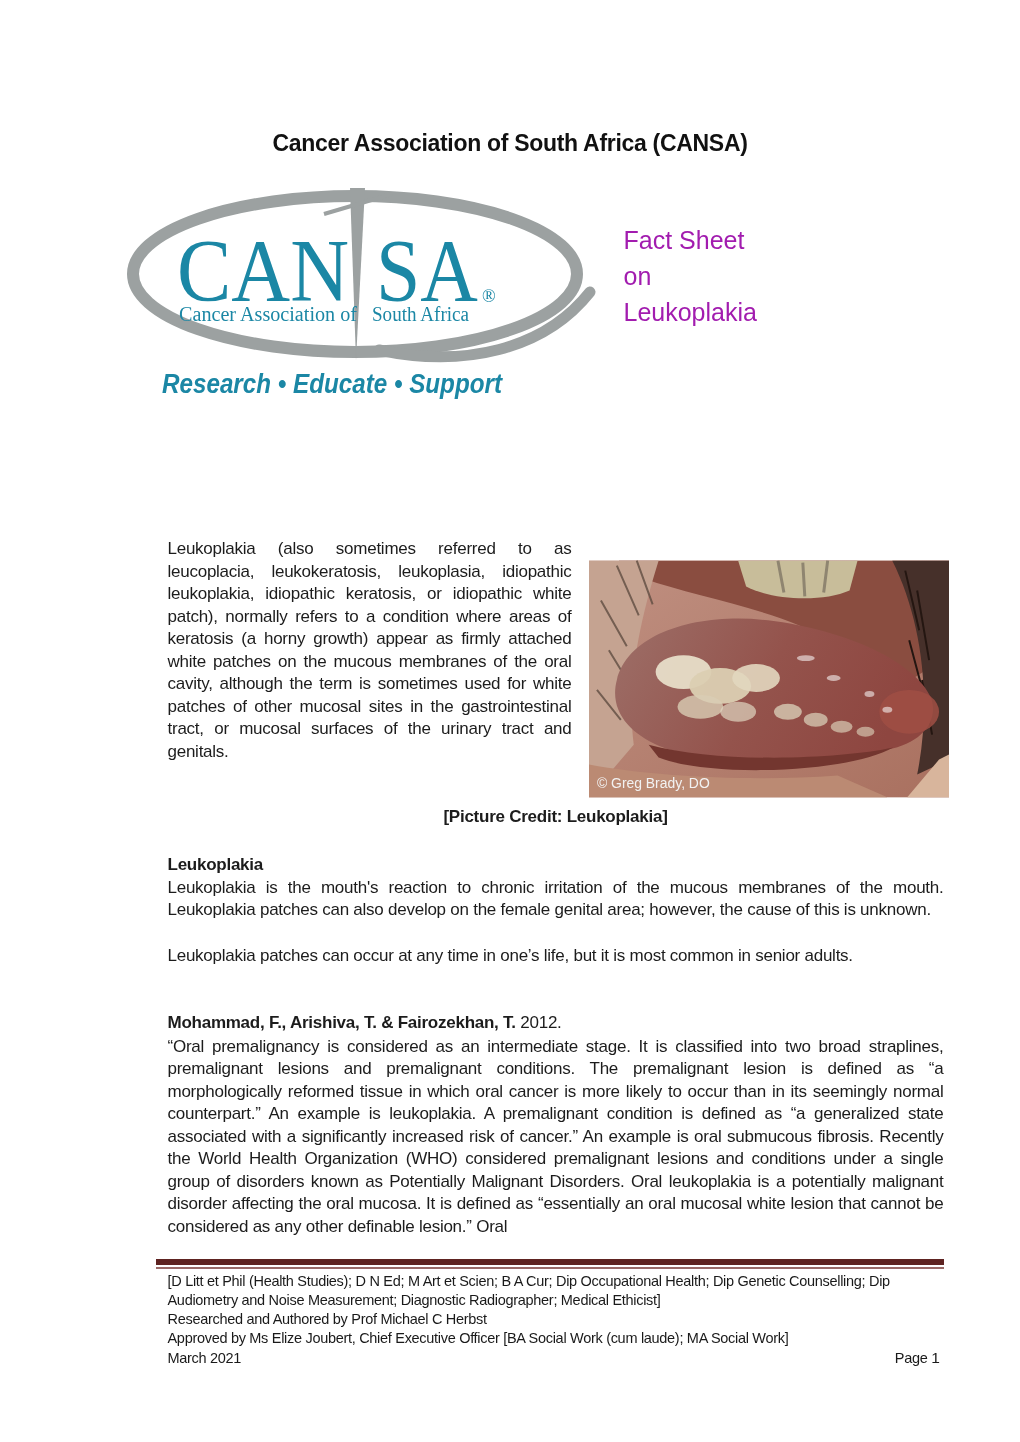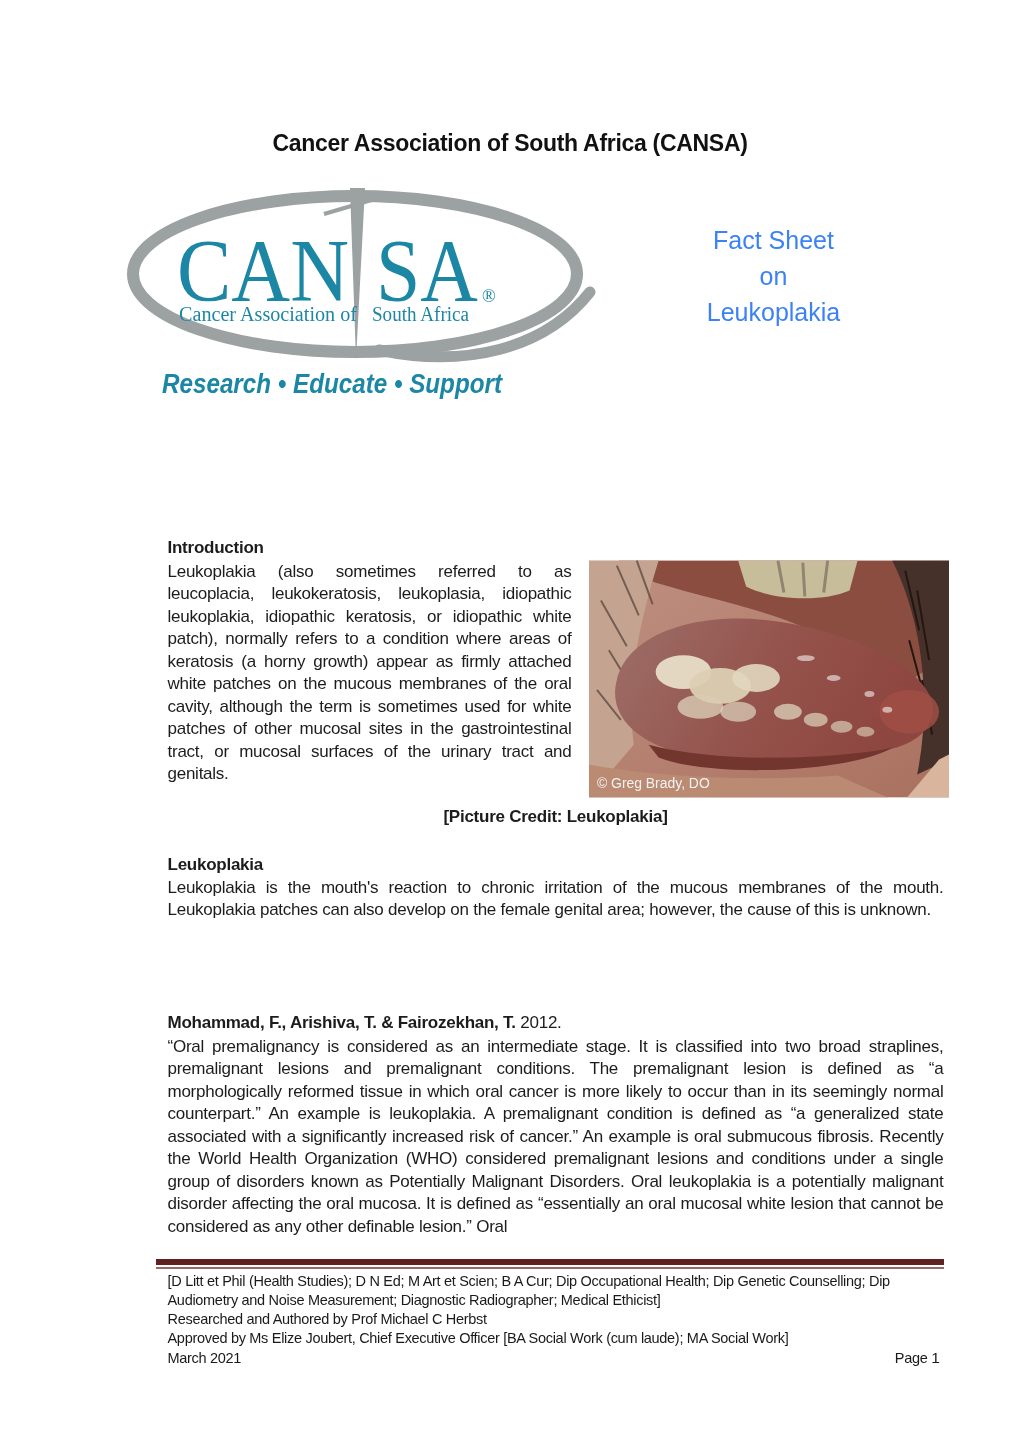--- a/index.html
+++ b/index.html
@@ -10,21 +10,21 @@
     margin:0 auto;
   }
   .doc-title {
     position:absolute; top:130px; left:0; width:100%;
     text-align:center; font-size:23px; font-weight:700; color:#111;
     letter-spacing:-0.3px;
   }
   .logo-svg { position:absolute; left:80px; top:188px; width:480px; height:220px; }
   .factsheet {
     position:absolute; left:580px; top:222px; width:300px;
-    text-align:center; font-size:25px; line-height:36px; color:#3b82f6;
+    font-size:25px; line-height:36px; color:#a21caf;
   }
   .body-txt { font-size:17px; line-height:22.5px; letter-spacing:-0.25px; }
   .bold { font-weight:700; }
   .just { text-align:justify; }
   .intro { position:absolute; left:124px; top:537px; width:404px; }
   .intro p { margin-top:1px; }
   .photo { position:absolute; left:545px; top:560px; width:360px; height:238px; }
   .photo svg { display:block; width:100%; height:100%; }
   .pic-credit {
     position:absolute; left:124px; top:806px; width:776px;
@@ -65,21 +65,20 @@
     <text x="38" y="205" font-family="Liberation Sans, sans-serif" font-size="27" font-weight="bold" font-style="italic" fill="#1B87A5" textLength="340" lengthAdjust="spacingAndGlyphs">Research  •  Educate  •  Support</text>
   </svg>
 
   <div class="factsheet">
     <div>Fact Sheet</div>
     <div>on</div>
     <div>Leukoplakia</div>
   </div>
 
   <div class="intro body-txt">
-    <div class="bold">Introduction</div>
     <p class="just">Leukoplakia (also sometimes referred to as leucoplacia, leukokeratosis, leukoplasia, idiopathic leukoplakia, idiopathic keratosis, or idiopathic white patch), normally refers to a condition where areas of keratosis (a horny growth) appear as firmly attached white patches on the mucous membranes of the oral cavity, although the term is sometimes used for white patches of other mucosal sites in the gastrointestinal tract, or mucosal surfaces of the urinary tract and genitals.</p>
   </div>
 
   <figure class="photo">
     <svg viewBox="0 0 362 238">
       <defs>
         <linearGradient id="skinG" x1="0" y1="0" x2="1" y2="1">
           <stop offset="0" stop-color="#c09081"></stop>
             <stop offset="1" stop-color="#a9705f"></stop>
         </linearGradient>
@@ -121,20 +120,21 @@
       <path d="M0,238 V205 C70,218 170,222 250,216 L300,238 Z" fill="#bb8a73"></path>
       <text x="8" y="229" font-family="Liberation Sans, sans-serif" font-size="14" fill="#f2f2f2">© Greg Brady, DO</text>
     </svg>
   </figure>
 
   <div class="pic-credit body-txt">[Picture Credit: Leukoplakia]</div>
 
   <div class="sec-leuko body-txt">
     <div class="bold">Leukoplakia</div>
     <p class="just">Leukoplakia is the mouth's reaction to chronic irritation of the mucous membranes of the mouth. Leukoplakia patches can also develop on the female genital area; however, the cause of this is unknown.</p>
+    <p class="p2">Leukoplakia patches can occur at any time in one’s life, but it is most common in senior adults.</p>
   </div>
 
   <div class="sec-ref body-txt">
     <div class="refhead"><span class="bold">Mohammad, F., Arishiva, T. &amp; Fairozekhan, T.</span><span> 2012.</span></div>
     <p class="just">“Oral premalignancy is considered as an intermediate stage. It is classified into two broad straplines, premalignant lesions and premalignant conditions. The premalignant lesion is defined as “a morphologically reformed tissue in which oral cancer is more likely to occur than in its seemingly normal counterpart.” An example is leukoplakia. A premalignant condition is defined as “a generalized state associated with a significantly increased risk of cancer.” An example is oral submucous fibrosis. Recently the World Health Organization (WHO) considered premalignant lesions and conditions under a single group of disorders known as Potentially Malignant Disorders. Oral leukoplakia is a potentially malignant disorder affecting the oral mucosa. It is defined as “essentially an oral mucosal white lesion that cannot be considered as any other definable lesion.” Oral</p>
   </div>
 
   <div class="footerbar">
     <div class="rule-thick"></div>
     <div class="rule-gap"></div>

